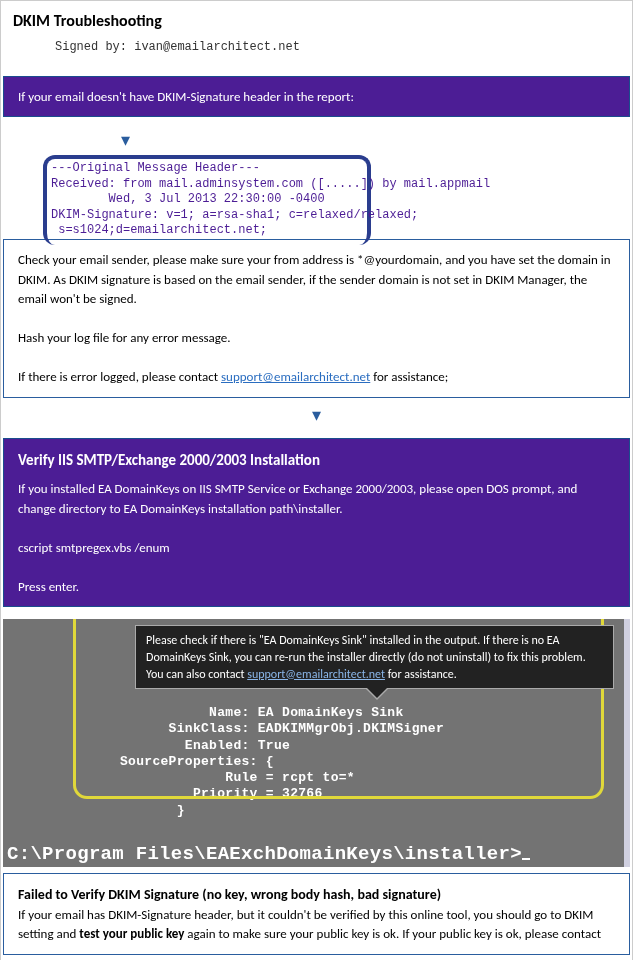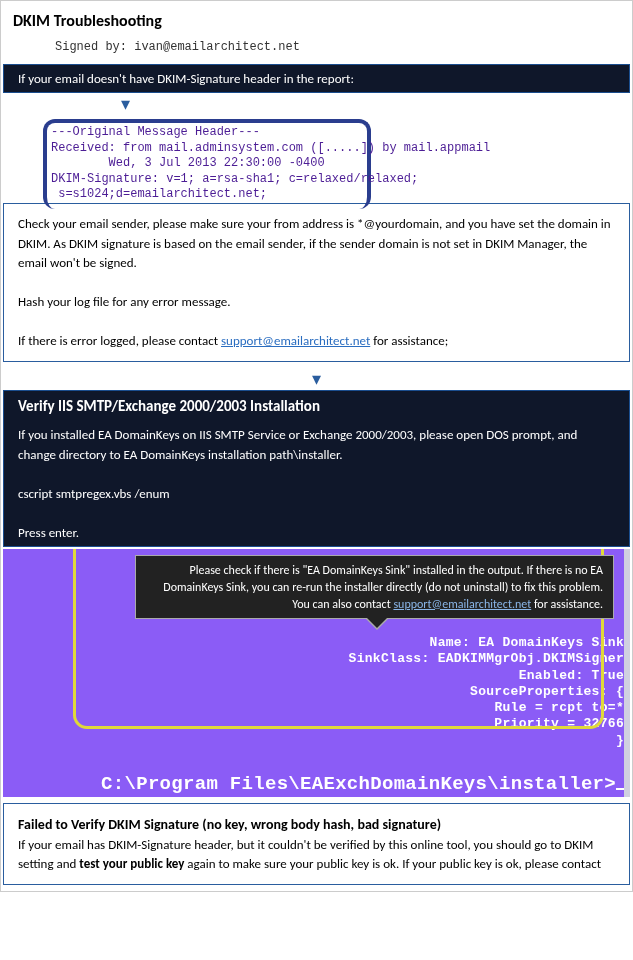--- a/index.html
+++ b/index.html
@@ -1,36 +1,36 @@
 <!DOCTYPE html>
 <html><head>
   <meta charset="utf-8">
   <style>
     * { box-sizing: border-box; margin: 0; padding: 0; }
     body { width: 633px; font-family: 'Segoe UI', Calibri, Arial, sans-serif; background: #fff; color: #000; }
     .page { border: 1px solid #ccc; }
     .title { font-weight: bold; font-size: 16px; padding: 10px 12px; }
     .code-snip { font-family: 'Courier New', monospace; font-size: 12px; padding: 0 12px 0 54px; color: #333; line-height: 1.3; }
-    .blue-box { background: #0f172a; color: #fff; padding: 4px 14px; margin: 0 2px; border: 1px solid #1a4d8e; font-size: 13px; line-height: 1.5; }
+    .blue-box { background: #4c1d95; color: #fff; padding: 10px 14px; margin: 12px 2px; border: 1px solid #1a4d8e; font-size: 13px; line-height: 1.5; }
     .blue-box .hdr { font-weight: bold; font-size: 15px; margin-bottom: 8px; }
     .white-box { background: #fff; border: 1px solid #2a5d9e; margin: 6px 2px; padding: 10px 14px; font-size: 13px; line-height: 1.5; }
     .white-box .hdr { font-weight: bold; font-size: 14px; }
     .link { color: #2a6dc0; text-decoration: underline; cursor: pointer; }
     .link-light { color: #8ab6e8; text-decoration: underline; cursor: pointer; }
     .orig-header { position: relative; margin: 10px 0 0 50px; width: 420px; }
     .orig-header-border { position: absolute; top: -6px; left: -8px; right: 100px; bottom: -6px; border: 4px solid #2a3d8e; border-radius: 12px; border-bottom: none; }
     .orig-header-txt { font-family: 'Courier New', monospace; font-size: 12px; color: #4c1d95; line-height: 1.3; white-space: pre; position: relative; z-index: 2; }
     .arrow-down { text-align: center; color: #2a5d9e; font-size: 18px; line-height: 1; margin: 2px 0; }
     .arrow-container { display: flex; justify-content: center; padding: 0 20px; }
     .arrow-container.split { justify-content: space-between; padding: 0 120px 0 120px; }
-    .console-area { background: #8b5cf6; margin: 2px 2px 6px 2px; position: relative; padding: 0; overflow: hidden; border-right: 6px solid #d0d0e0; text-align: right; }
+    .console-area { background: #737373; margin: 2px 2px 6px 2px; position: relative; padding: 0; overflow: hidden; border-right: 6px solid #d0d0e0; }
     .callout { position: absolute; top: 6px; left: 132px; right: 10px; background: #222; color: #fff; border: 1px solid #aaa; padding: 6px 10px; font-size: 12px; line-height: 1.4; z-index: 3; }
     .callout-tail { position: absolute; bottom: -10px; left: 50%; margin-left: -8px; width: 0; height: 0; border-left: 10px solid transparent; border-right: 10px solid transparent; border-top: 10px solid #222; }
     .callout-tail-border { position: absolute; bottom: -12px; left: 50%; margin-left: -9px; width: 0; height: 0; border-left: 11px solid transparent; border-right: 11px solid transparent; border-top: 11px solid #aaa; z-index:-1;}
-    .console-text { color: #fff; font-family: 'Courier New', monospace; font-size: 13px; white-space: pre; padding: 86px 0 0 72px; line-height: 1.25; font-weight: bold; letter-spacing: 0.3px; }
+    .console-text { color: #fff; font-family: 'Courier New', monospace; font-size: 13px; white-space: pre; padding: 86px 0 0 117px; line-height: 1.25; font-weight: bold; letter-spacing: 0.3px; }
     .console-rect { position: absolute; border: 3px solid #e0d83a; border-radius: 0 0 14px 14px; border-top: none; top: 0; left: 70px; right: 20px; height: 180px; }
     .console-prompt { color: #fff; font-family: 'Courier New', monospace; font-size: 19px; padding: 24px 0 2px 4px; font-weight: bold; letter-spacing: 0.3px; }
     .cursor { display:inline-block; width:8px; height:2px; background:#fff; vertical-align:baseline; margin-bottom:-1px;}
   </style>
 </head>
 <body>
 
 <div class="page">
   <div class="title">DKIM Troubleshooting</div>
 

